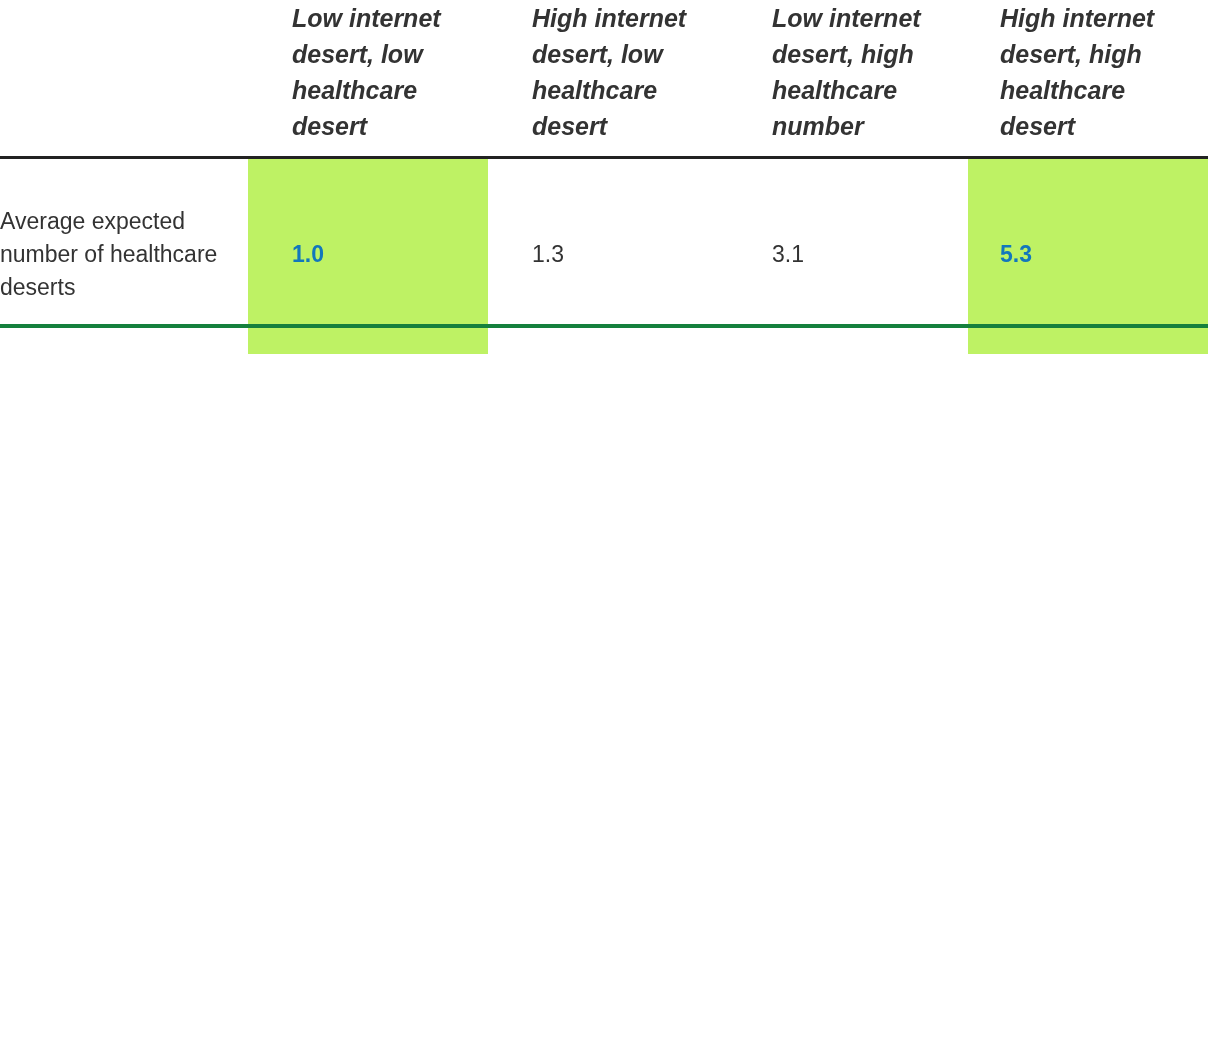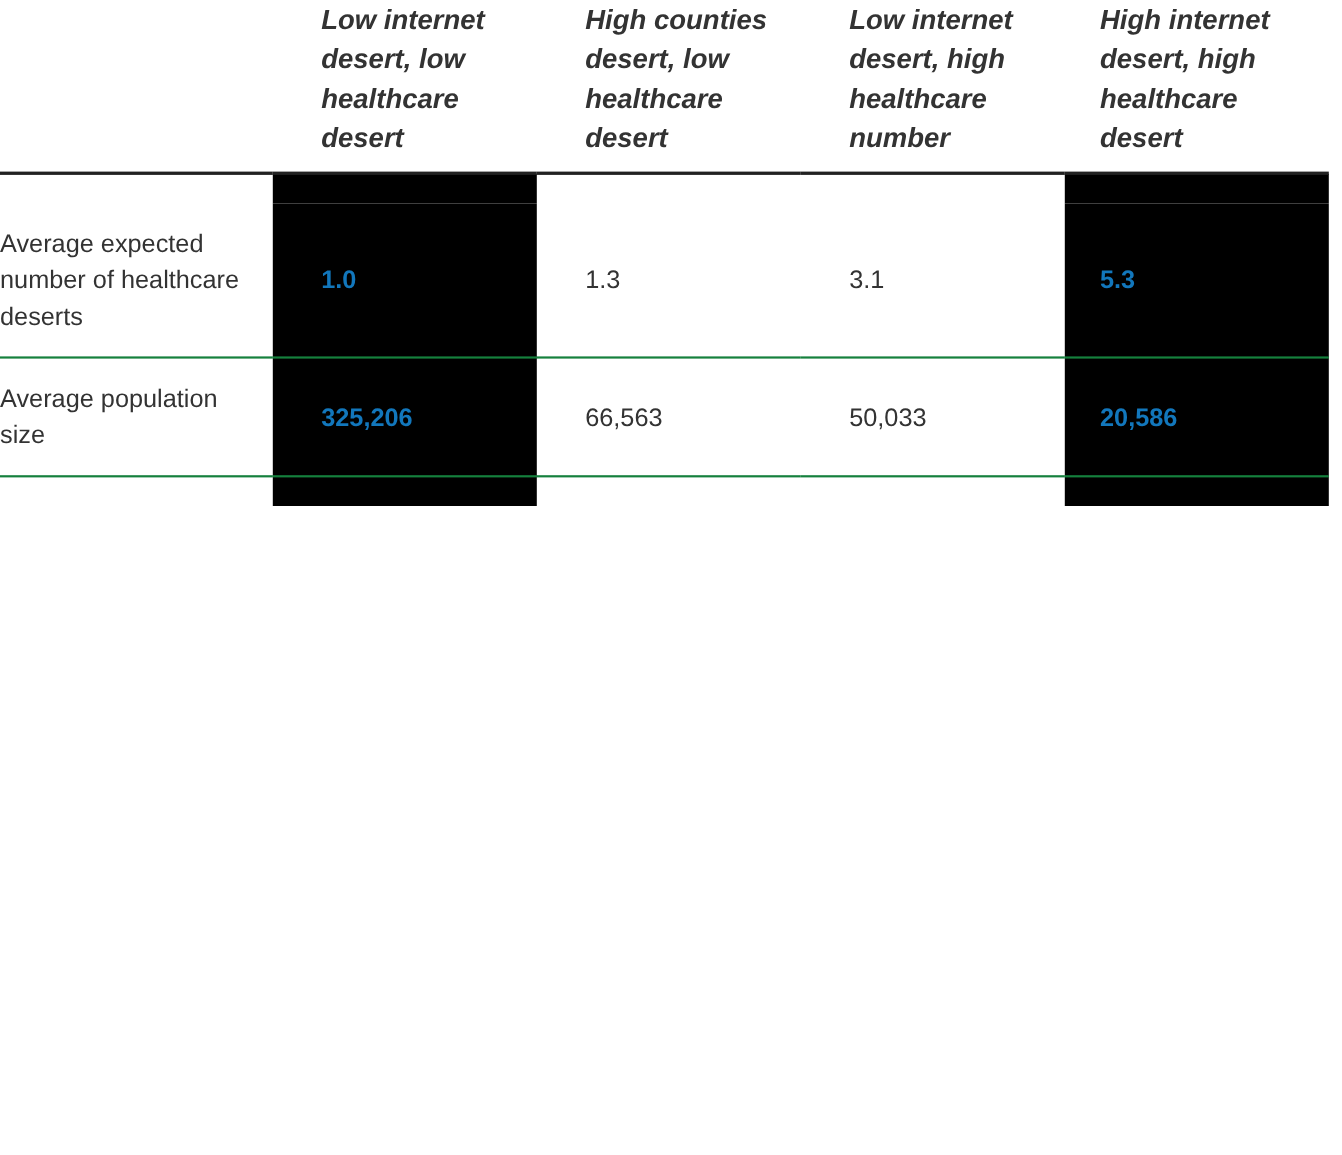--- a/index.html
+++ b/index.html
@@ -44,34 +44,34 @@
   thead th.head-last .head-inner {
     padding-left: 32px;
   }
   thead tr { border-bottom: 3px solid #222222; }
   tbody td {
     vertical-align: middle;
     font-size: 23px;
     line-height: 33px;
     color: #333333;
     padding: 20px 0;
-    border-bottom: 2px solid #15803d;
+    border-bottom: 4px solid #15803d;
   }
   tbody tr:last-child td { border-bottom: none; }
   td.row-label {
     padding-right: 18px;
     color: #333333;
   }
   td.cell {
     padding-left: 44px;
     padding-right: 16px;
   }
   td.cell.last-col { padding-left: 32px; }
   td.highlight {
-    background: #000000;
+    background: #bef264;
     color: #1277bc;
     font-weight: bold;
   }
   .spacer-row td {
     height: 26px;
     padding: 0;
     border-bottom: none;
   }
 </style>
 </head>
@@ -86,21 +86,21 @@
       <col class="c-col">
       <col class="c-col">
     </colgroup>
     <thead>
       <tr>
         <th class="label-head"></th>
         <th>
             <div class="head-inner">Low internet desert, low healthcare desert</div>
           </th>
         <th>
-            <div class="head-inner">High counties desert, low healthcare desert</div>
+            <div class="head-inner">High internet desert, low healthcare desert</div>
           </th>
         <th>
             <div class="head-inner">Low internet desert, high healthcare number</div>
           </th>
         <th class="head-last">
             <div class="head-inner">High internet desert, high healthcare desert</div>
           </th>
       </tr>
     </thead>
     <tbody>
@@ -111,27 +111,20 @@
           <td></td>
           <td class="highlight"></td>
       </tr>
       <tr>
         <td class="row-label">Average expected number of healthcare deserts</td>
         <td class="cell highlight">1.0</td>
         <td class="cell">1.3</td>
         <td class="cell">3.1</td>
         <td class="cell last-col highlight">5.3</td>
       </tr>
-      <tr>
-        <td class="row-label">Average population size</td>
-        <td class="cell highlight">325,206</td>
-        <td class="cell">66,563</td>
-        <td class="cell">50,033</td>
-        <td class="cell last-col highlight">20,586</td>
-      </tr>
       <tr class="spacer-row">
         <td></td>
           <td class="highlight"></td>
           <td></td>
           <td></td>
           <td class="highlight"></td>
       </tr>
     </tbody>
   </table>
 </div>

